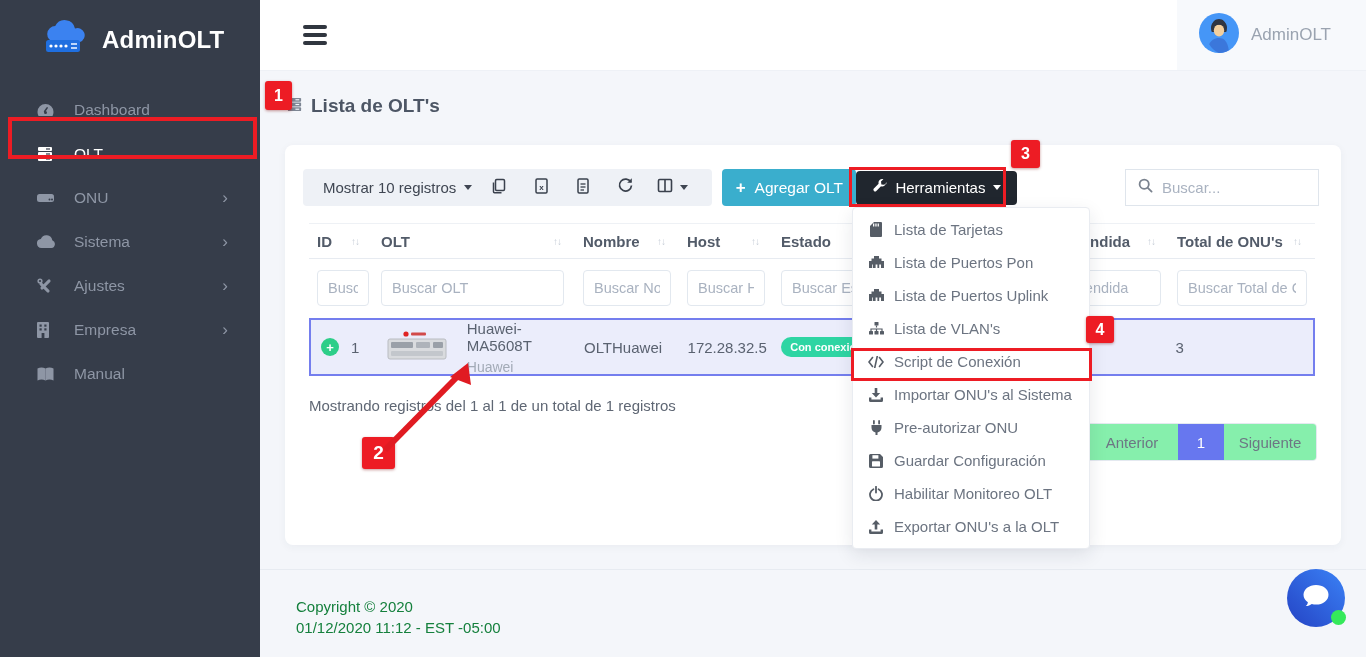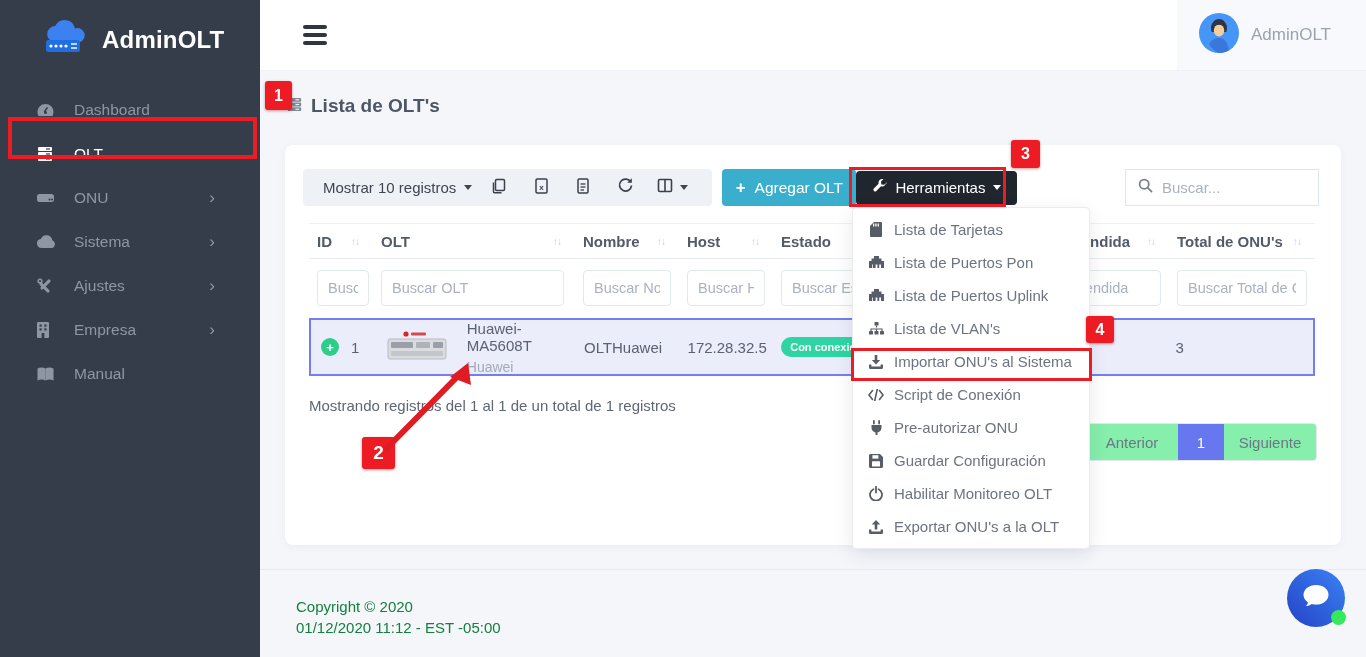--- a/index.html
+++ b/index.html
@@ -5,21 +5,21 @@
   * { margin:0; padding:0; box-sizing:border-box; }
   html,body { width:1366px; height:657px; overflow:hidden; }
   body { font-family:"Liberation Sans", sans-serif; background:#f4f6fa; }
   .app { position:relative; width:1366px; height:657px; overflow:hidden; }
 
   
   .sidebar { position:absolute; left:0; top:0; width:260px; height:657px; background:#363d4a; z-index:5; }
   .brand { display:flex; align-items:center; gap:10px; padding:20px 0 18px 40px; }
   .brand-text { color:#fff; font-size:24px; font-weight:bold; letter-spacing:.2px; }
   .side-menu { list-style:none; margin-top:10px; }
-  .side-item { height:44px; display:flex; align-items:center; padding:0 45px 0 36px; color:#8e96a5; font-size:15.5px; cursor:pointer; }
+  .side-item { height:44px; display:flex; align-items:center; padding:0 32px 0 36px; color:#8e96a5; font-size:15.5px; cursor:pointer; }
   .side-item .s-ico { width:22px; height:18px; margin-right:16px; display:flex; align-items:center; }
   .side-item.active { color:#ffffff; }
   .side-item .chev { margin-left:auto; font-size:17px; color:#8e96a5; }
 
   
   .main { position:absolute; left:260px; top:0; width:1106px; height:657px; }
   .topbar { position:relative; height:71px; background:#ffffff; border-bottom:1px solid #eef1f6; }
   .burger { position:absolute; left:43px; top:25px; width:24px; cursor:pointer; }
   .burger span { display:block; height:3.5px; background:#30363f; border-radius:2px; margin-bottom:4.5px; }
   .userblock { position:absolute; right:0; top:0; width:189px; height:70px; background:#f7f9fc; display:flex; align-items:center; gap:12px; padding-left:22px; cursor:pointer; }
@@ -433,34 +433,34 @@
               <rect x="5.5" y="9" width="4" height="3.5" rx=".5"></rect>
               <rect x="11" y="9" width="4" height="3.5" rx=".5"></rect>
             </g>
             <path d="M7.5 3.5v2M2 9V7h11v2M7.5 7v2" fill="none" stroke="#565d66" stroke-width="1.2"></path>
           </svg>
         </span>
       <span>Lista de VLAN's</span>
     </div>
     <div class="dd-item">
       <span class="d-ico">
+          <svg width="16" height="12" viewBox="0 0 16 12">
+            <path d="M4.5 1.5 1 6l3.5 4.5M11.5 1.5 15 6l-3.5 4.5M9.3 0 6.7 12" fill="none" stroke="#565d66" stroke-width="1.6" stroke-linecap="round"></path>
+          </svg>
+        </span>
+      <span>Script de Conexión</span>
+    </div>
+    <div class="dd-item">
+      <span class="d-ico">
           <svg width="14" height="14" viewBox="0 0 14 14">
             <path d="M5.7 0h2.6v5h2.9L7 9.5 2.8 5h2.9z" fill="#565d66"></path>
             <path d="M0 9.5v3A1.5 1.5 0 0 0 1.5 14h11a1.5 1.5 0 0 0 1.5-1.5v-3h-2.4v2.1H2.4V9.5z" fill="#565d66"></path>
           </svg>
         </span>
       <span>Importar ONU's al Sistema</span>
-    </div>
-    <div class="dd-item">
-      <span class="d-ico">
-          <svg width="16" height="12" viewBox="0 0 16 12">
-            <path d="M4.5 1.5 1 6l3.5 4.5M11.5 1.5 15 6l-3.5 4.5M9.3 0 6.7 12" fill="none" stroke="#565d66" stroke-width="1.6" stroke-linecap="round"></path>
-          </svg>
-        </span>
-      <span>Script de Conexión</span>
     </div>
     <div class="dd-item">
       <span class="d-ico">
           <svg width="13" height="15" viewBox="0 0 13 15">
             <g fill="#565d66">
               <rect x="3" y="0" width="1.8" height="4.5" rx=".9"></rect>
               <rect x="8.2" y="0" width="1.8" height="4.5" rx=".9"></rect>
               <path d="M1.5 5h10v2.5a5 5 0 0 1-4 4.9V15H5.5v-2.6a5 5 0 0 1-4-4.9z"></path>
             </g>
           </svg>

